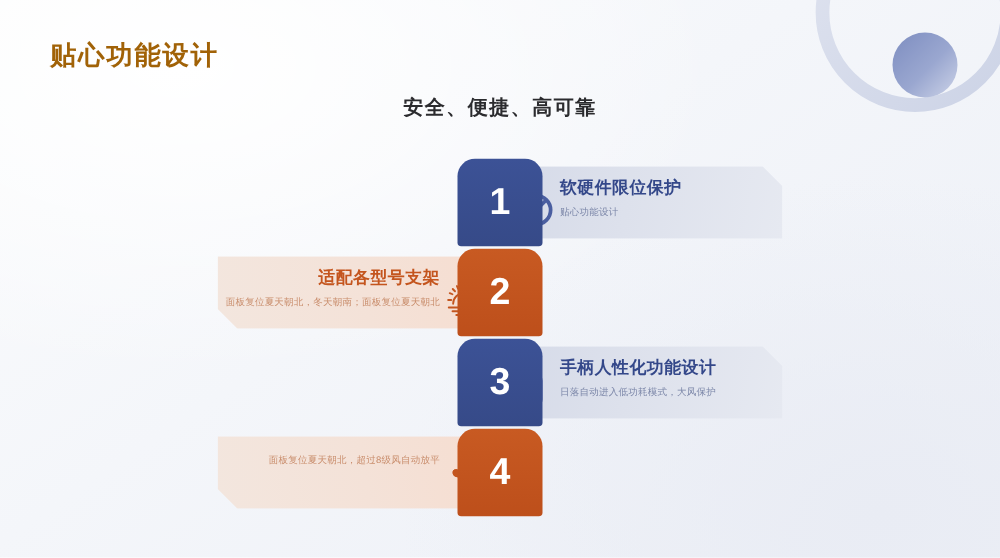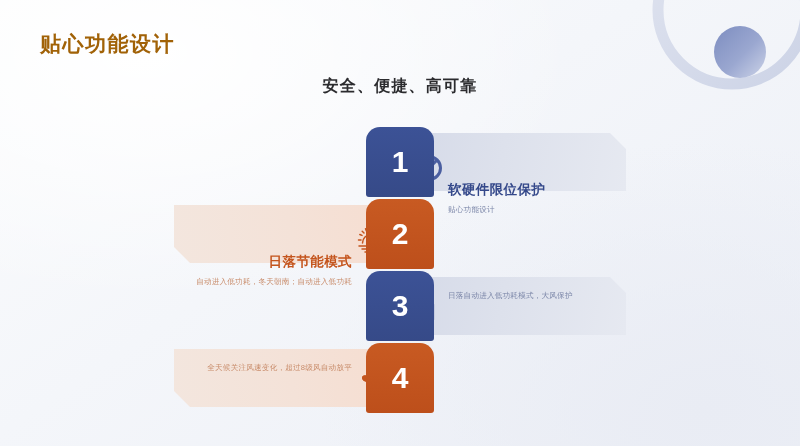--- a/index.html
+++ b/index.html
@@ -58,21 +58,21 @@
     color:#ffffff; font-size:30px; font-weight:bold;
     border-radius:14px 14px 3px 3px;
   }
   .row-badge.blue   { background:linear-gradient(180deg,#3c5296 0%,#364a88 100%); }
   .row-badge.orange { background:linear-gradient(180deg,#c85a22 0%,#bd4f1b 100%); }
 
   
   .row-text { position:absolute; top:14px; }
   .row-text.align-left  { left:448px; text-align:left; }
   .row-text.align-right { right:448px; text-align:right; }
-  .row-heading  { font-size:13.5px; font-weight:bold; line-height:1.35; letter-spacing:.4px;margin-top:40px; }
+  .row-heading  { font-size:13.5px; font-weight:bold; line-height:1.35; letter-spacing:.4px; }
   .row-desc     { font-size:7.6px; line-height:1.5; margin-top:5px; letter-spacing:.2px; }
   .blue-text   .row-heading { color:#34488a; }
   .blue-text   .row-desc    { color:#7b86a8; }
   .orange-text .row-heading { color:#c4551e; }
   .orange-text .row-desc    { color:#c98d6c; }
 </style>
 </head>
 <body>
 
 <svg id="deco-molecule" viewBox="0 0 190 175">
@@ -130,58 +130,59 @@
           <line x1="4.8" y1="10.5" x2="7" y2="11.4"></line>
           <line x1="27.2" y1="10.5" x2="25" y2="11.4"></line>
           <line x1="4" y1="22" x2="28" y2="22"></line>
           <line x1="7" y1="25" x2="25" y2="25"></line>
           <line x1="10" y1="28" x2="22" y2="28"></line>
         </svg>
       </div>
     </div>
     <div class="row-badge orange">2</div>
     <div class="row-text align-right orange-text">
-      <div class="row-heading">日落节能模式</div>
-      <div class="row-desc">自动进入低功耗，冬天朝南；自动进入低功耗</div>
+      <div class="row-heading">适配各型号支架</div>
+      <div class="row-desc">面板复位夏天朝北，冬天朝南；面板复位夏天朝北</div>
     </div>
   </div>
 
   <div class="feature-row">
     <div class="row-bar dir-right">
       <div class="row-icon">
         <svg width="30" height="30" viewBox="0 0 30 30" stroke="#5b6ba6" fill="none">
           <rect x="10.5" y="3" width="9" height="24" rx="4.5" stroke-width="1.3"></rect>
           <g stroke-width="1" stroke-linecap="round">
             <line x1="12.6" y1="8" x2="12.6" y2="16.4"></line>
             <line x1="15" y1="8" x2="15" y2="16.4"></line>
             <line x1="17.4" y1="8" x2="17.4" y2="16.4"></line>
           </g>
           <circle cx="15" cy="21.3" r="2" stroke-width="1.1"></circle>
         </svg>
       </div>
     </div>
     <div class="row-badge blue">3</div>
     <div class="row-text align-left blue-text">
+      <div class="row-heading">手柄人性化功能设计</div>
       <div class="row-desc">日落自动进入低功耗模式，大风保护</div>
     </div>
   </div>
 
   <div class="feature-row">
     <div class="row-bar dir-left">
       <div class="row-icon">
         <svg width="32" height="32" viewBox="0 0 32 32" fill="#c4551e">
           <line x1="15" y1="14" x2="12.5" y2="29" stroke="#c4551e" stroke-width="1.6" stroke-linecap="round"></line>
           <g transform="translate(15.5,13.5)">
             <path d="M0 0 C -2 -8, -9 -7, -8.4 -3 C -7.9 0.4, -3.2 0.9, 0 0 Z"></path>
             <path d="M0 0 C 8 -2.2, 7.2 -9, 3.2 -8.4 C -0.2 -7.9, -0.9 -3.2, 0 0 Z" transform="rotate(90)"></path>
             <path d="M0 0 C -2 -8, -9 -7, -8.4 -3 C -7.9 0.4, -3.2 0.9, 0 0 Z" transform="rotate(180)"></path>
             <path d="M0 0 C 8 -2.2, 7.2 -9, 3.2 -8.4 C -0.2 -7.9, -0.9 -3.2, 0 0 Z" transform="rotate(270)"></path>
           </g>
         </svg>
       </div>
     </div>
     <div class="row-badge orange">4</div>
     <div class="row-text align-right orange-text">
-      <div class="row-desc">全天候关注风速变化，超过8级风自动放平</div>
+      <div class="row-desc">面板复位夏天朝北，超过8级风自动放平</div>
     </div>
   </div>
 
 </div>
 
 </body></html>

